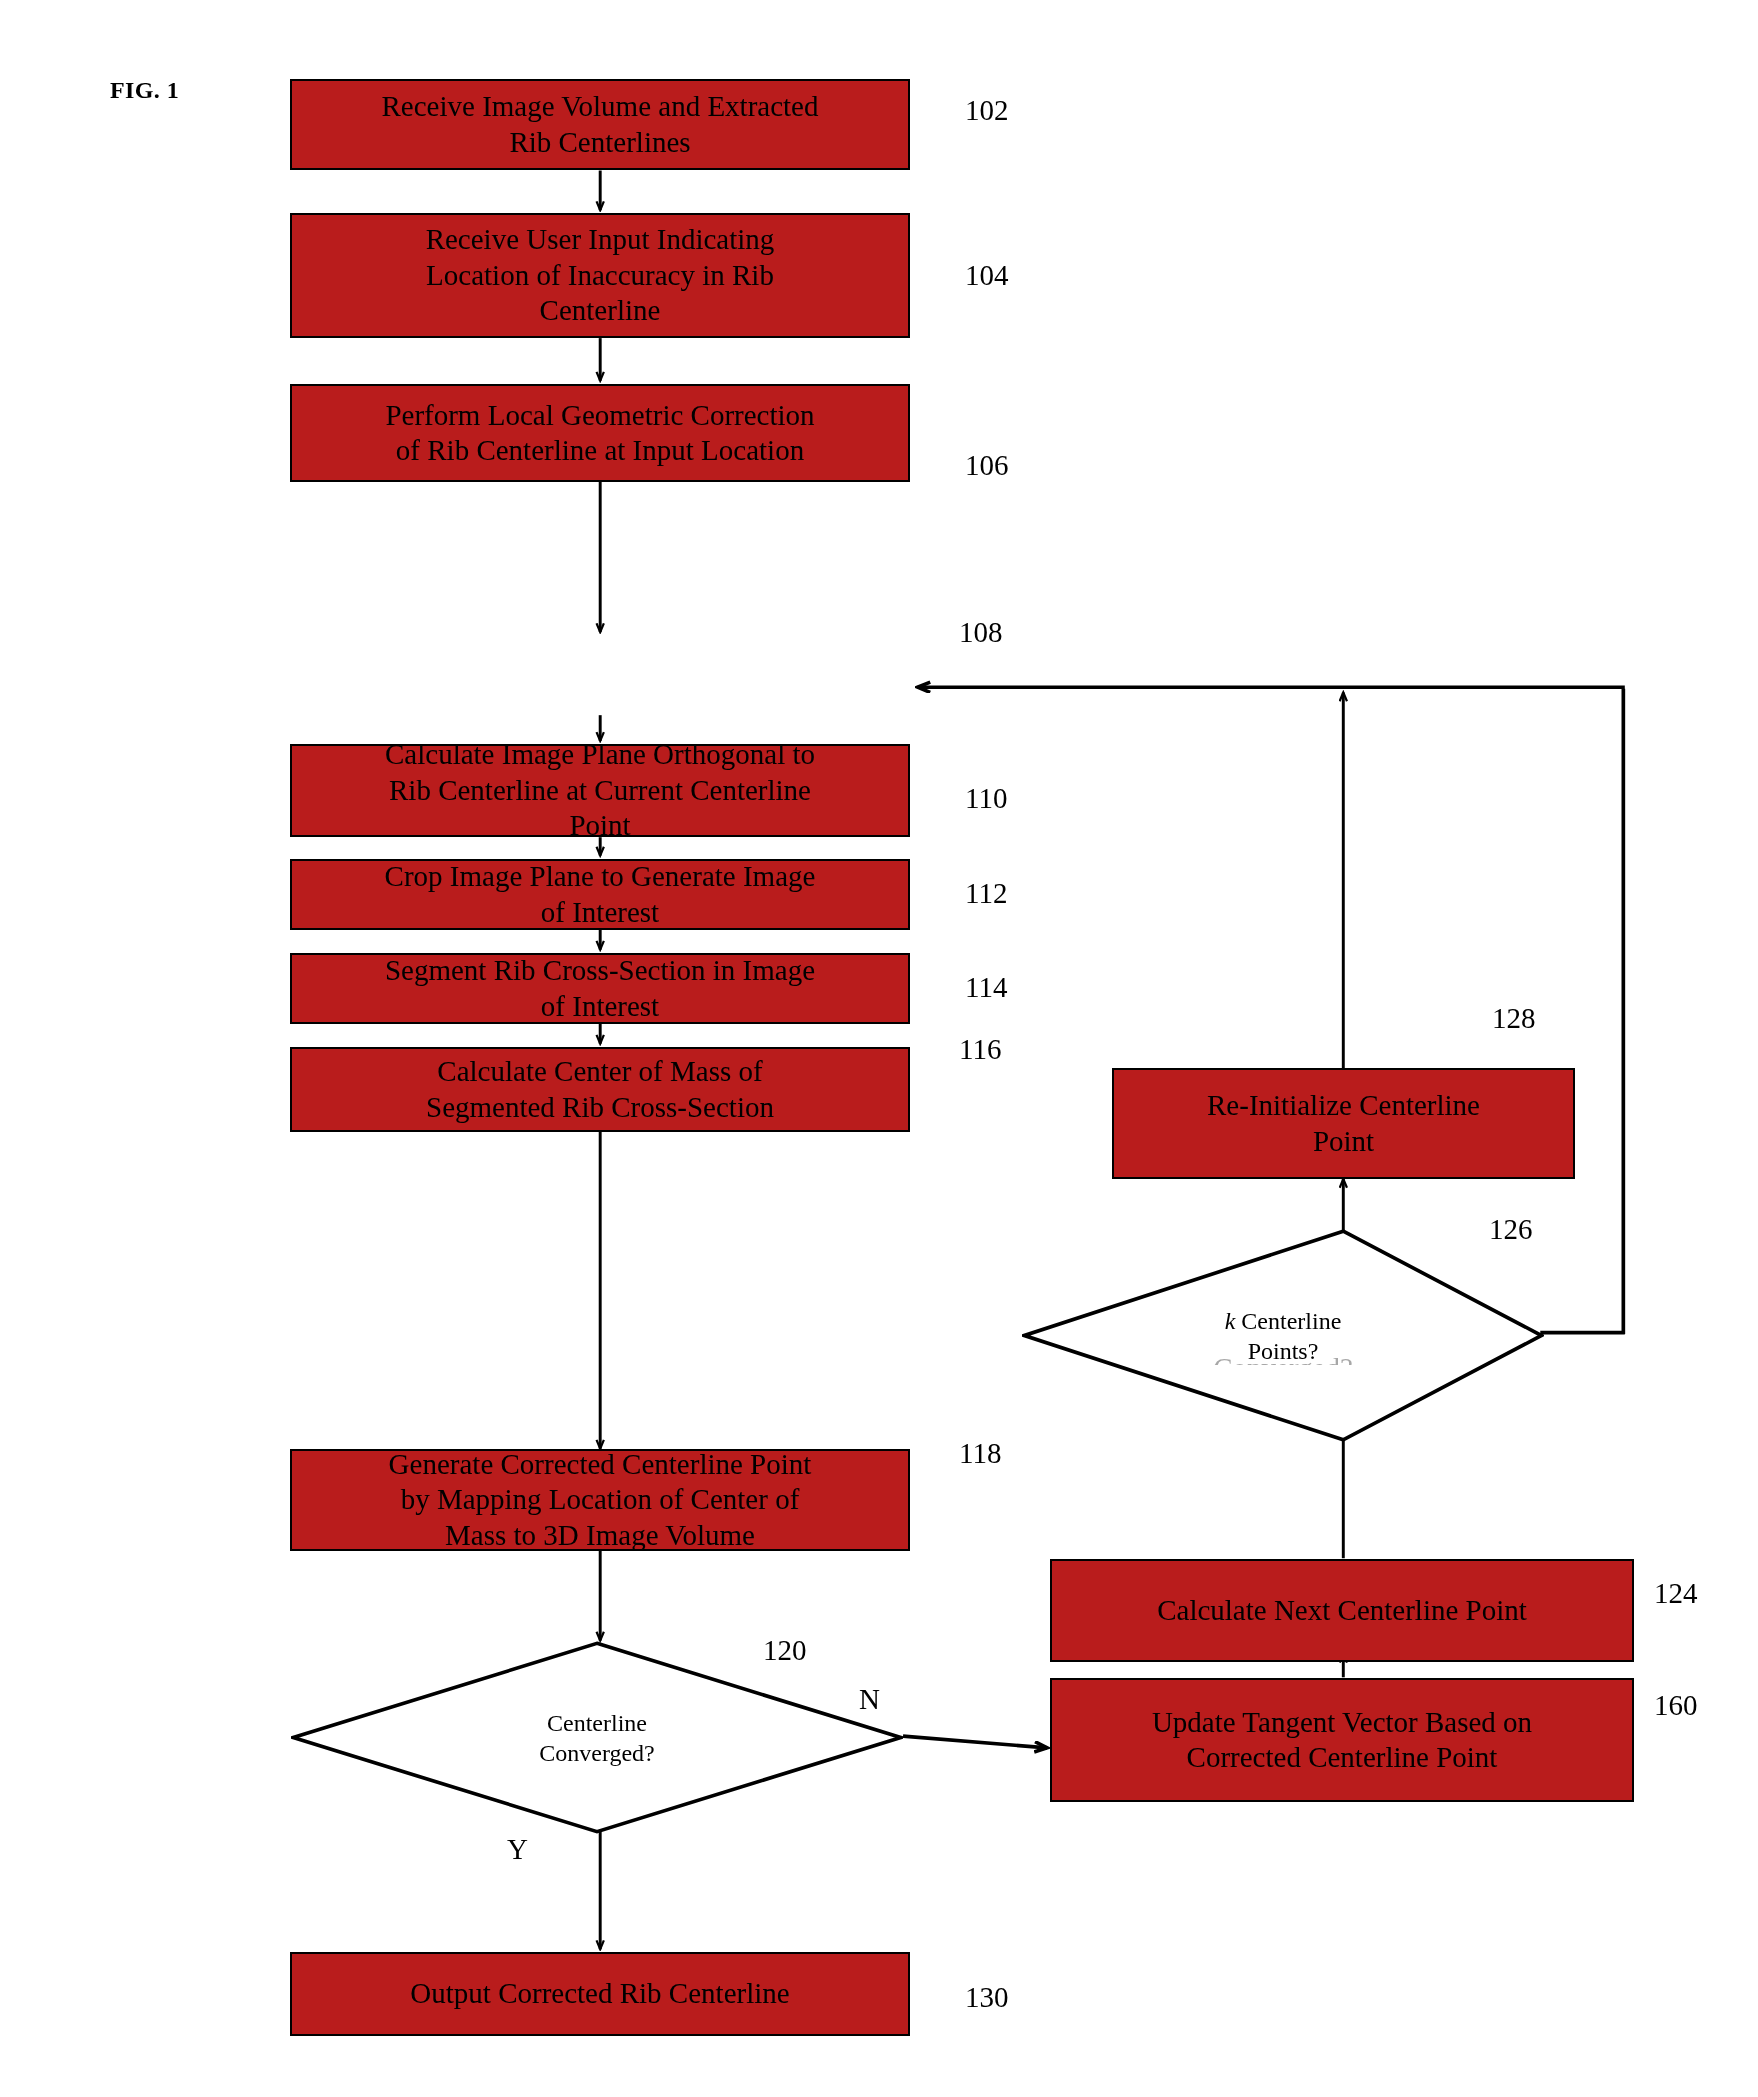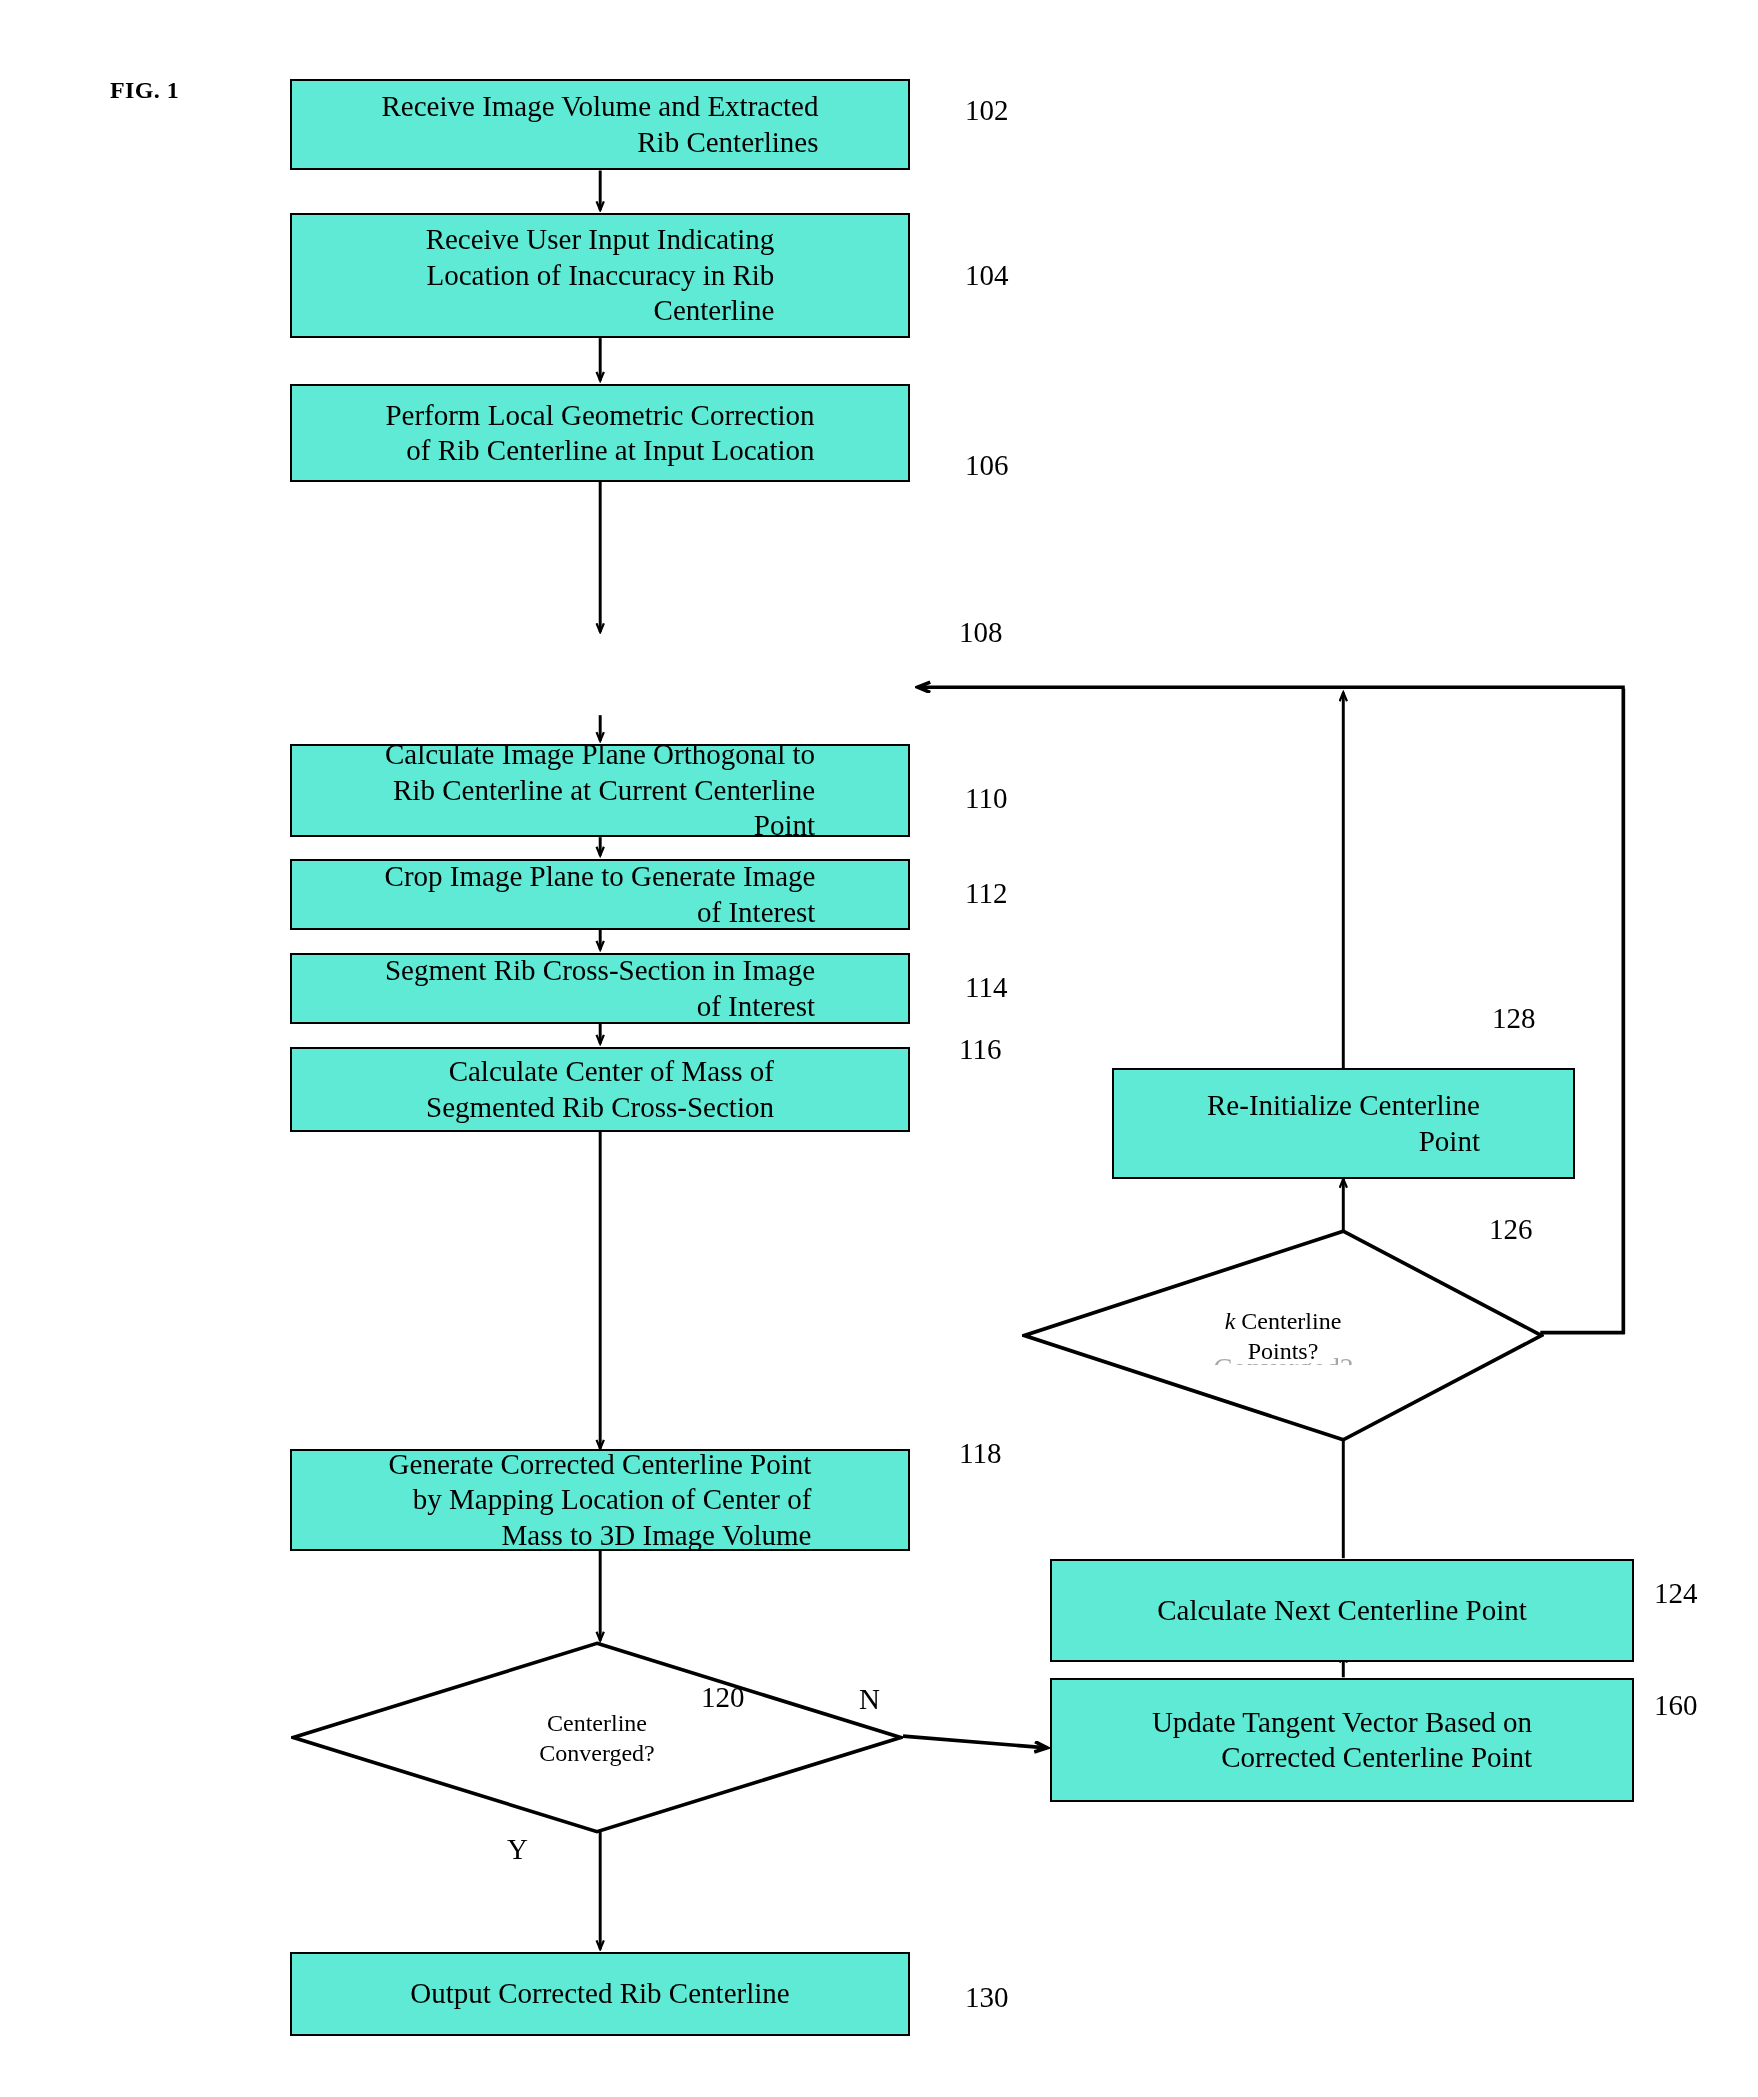--- a/index.html
+++ b/index.html
@@ -16,25 +16,25 @@
     font-weight:bold;
     font-size:24px;
     letter-spacing:0.4px;
     white-space:nowrap;
   }
 
   .pbox{
     position:absolute;
     border:2.9px solid #000;
     box-sizing:border-box;
-    background:#5eead4;
+    background:#b91c1c;
     display:flex;
     align-items:center;
     justify-content:center;
-    text-align:right;
+    text-align:center;
   }
   .pbox .ptext{
     font-size:29px;
     line-height:1.22;
     padding:0 10.3px;
     white-space:pre-line;
   }
 
   .refnum{
     position:absolute;
@@ -181,21 +181,21 @@
   </div>
   <div class="refnum" style="left:959px;top:1439px;">118</div>
 
   <div class="diamond-wrap" style="left:291px;top:1641px;width:612px;height:193px;">
     <svg width="612" height="193" viewBox="0 0 832 262">
       <polygon points="416,3 829,131 416,259 3,131" fill="#ffffff" stroke="#000000" stroke-width="5"></polygon>
     </svg>
     <div class="diamond-text">Centerline
 Converged?</div>
   </div>
-  <div class="refnum" style="left:701px;top:1636px;margin-top:47px;">120</div>
+  <div class="refnum" style="left:763px;top:1636px;">120</div>
   <div class="branch" style="left:859px;top:1685px;">N</div>
   <div class="branch" style="left:507px;top:1835px;">Y</div>
 
   <div class="pbox" style="left:290px;top:1952px;width:620px;height:84px;">
     <div class="ptext">Output Corrected Rib Centerline</div>
   </div>
   <div class="refnum" style="left:965px;top:1983px;">130</div>
 
   <div class="pbox" style="left:1112px;top:1068px;width:463px;height:111px;">
     <div class="ptext">Re-Initialize Centerline

